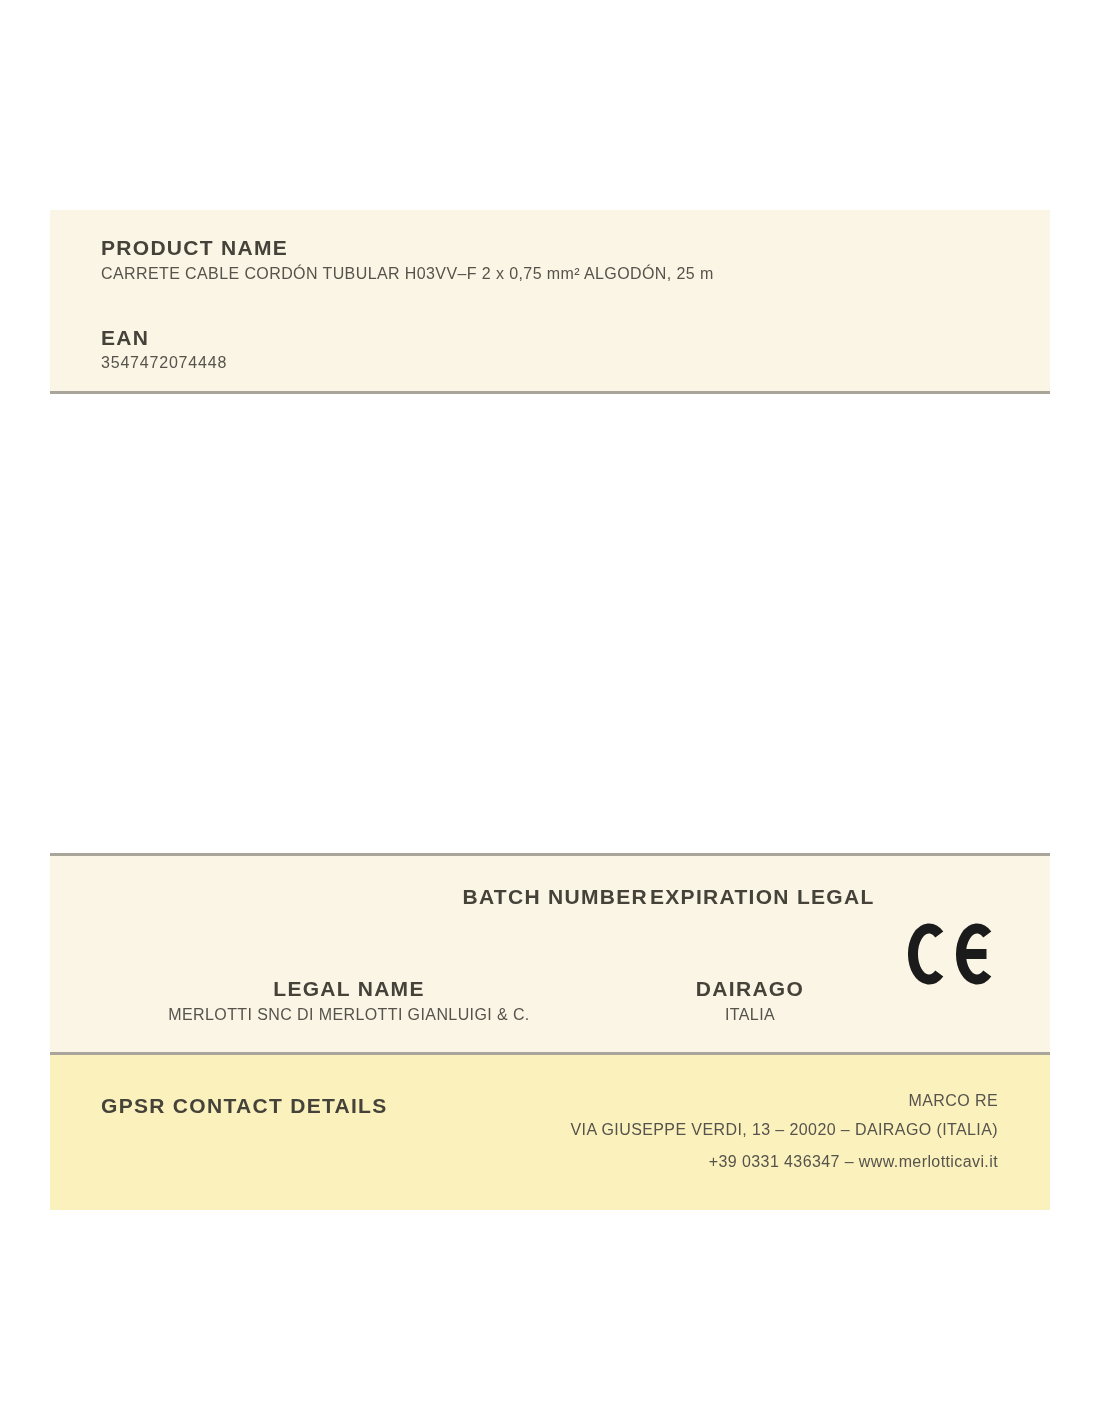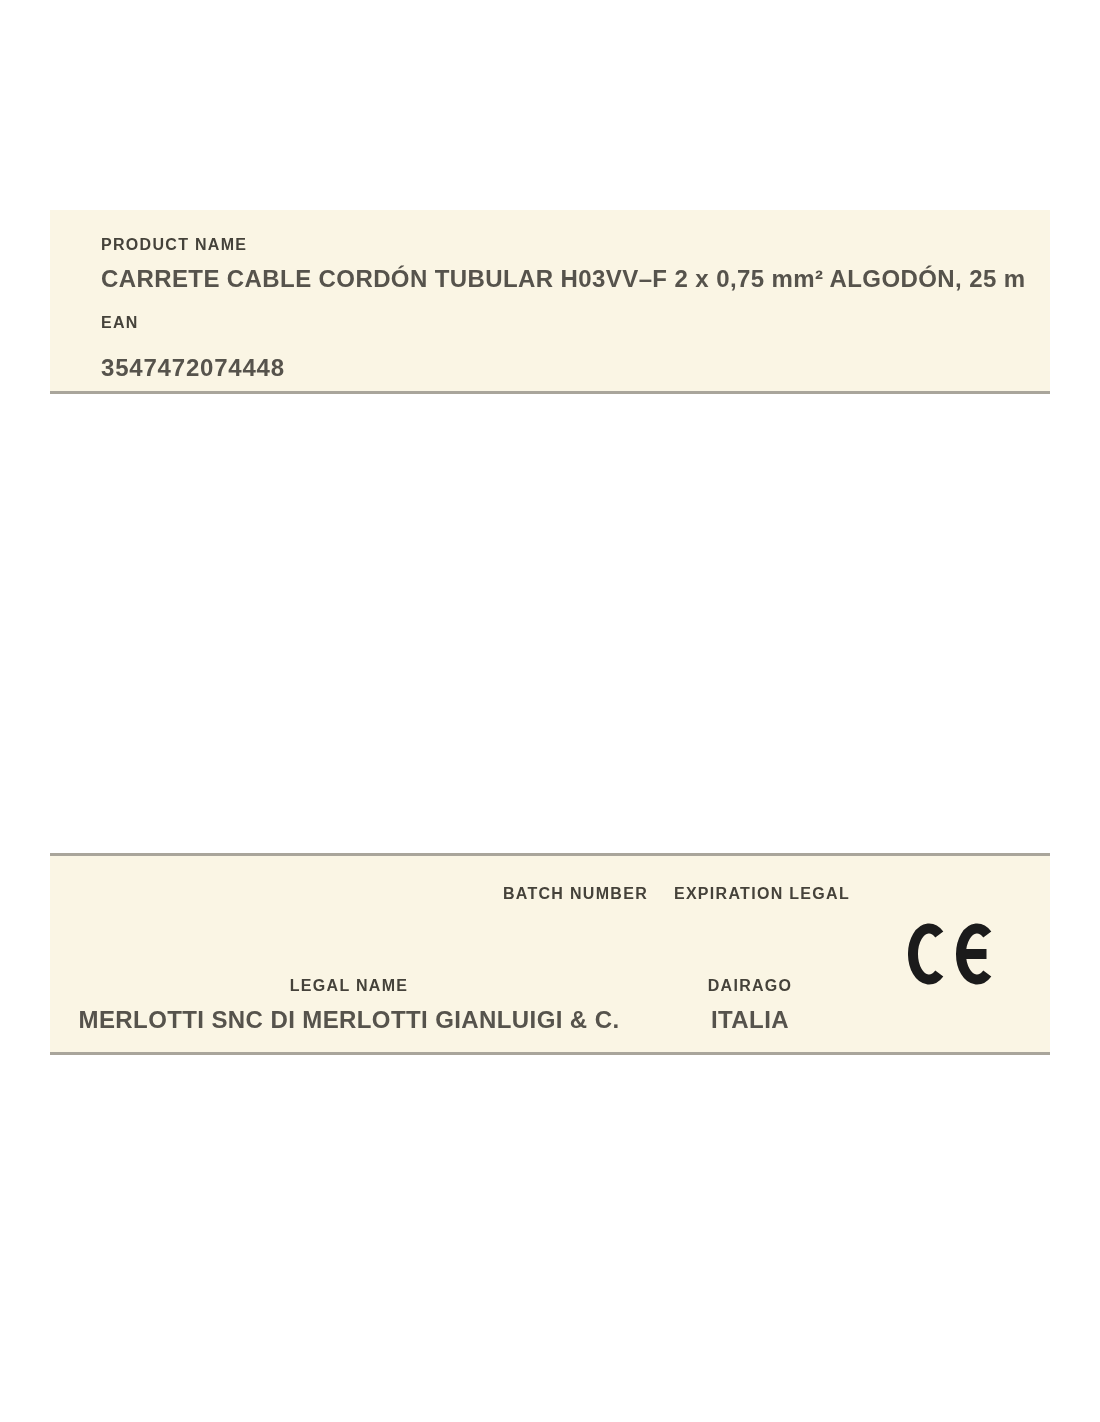--- a/index.html
+++ b/index.html
@@ -32,38 +32,38 @@
     height: 202px;
     border-top: 3px solid #a9a59b;
     border-bottom: 3px solid #a9a59b;
   }
   .panel-contact {
     top: 1055px;
     height: 155px;
     background: #fbf1bd;
   }
   .heading {
-    font-size: 16px;
+    font-size: 21px;
     font-weight: 700;
     letter-spacing: 1.3px;
     color: #45423a;
     white-space: nowrap;
   }
   .value {
-    font-size: 24px;
-    font-weight: 700;
+    font-size: 16px;
+    font-weight: 400;
     letter-spacing: 0.4px;
     color: #56534c;
     white-space: nowrap;
   }
   .abs { position: absolute; }
   
   .pp-name-label   { left: 51px; top: 26px; }
   .pp-name-value   { left: 51px; top: 55px; }
-  .pp-ean-label    { left: 51px; top: 104px; }
+  .pp-ean-label    { left: 51px; top: 116px; }
   .pp-ean-value    { left: 51px; top: 144px; letter-spacing: 0.8px; }
   
   .col1 { left: 0;   width: 598px; text-align: center; }
   .col2 { left: 600px; width: 200px; text-align: center; }
   .row-top    { top: 29px; text-align: right; }
   .row-topval { top: 58px; }
   .row-mid    { top: 121px; }
   .row-midval { top: 150px; }
   .ce-box {
     position: absolute;
@@ -113,14 +113,22 @@
 
     <div class="ce-box" role="img" aria-label="CE">
       <svg viewBox="0 0 85 62" xmlns="http://www.w3.org/2000/svg">
         <path class="ce-stroke" d="M 31.3 11.5 A 16 25.5 0 1 0 31.3 50.5"></path>
         <path class="ce-stroke" d="M 79.3 11.5 A 16 25.5 0 1 0 79.3 50.5"></path>
         <path class="ce-stroke" d="M 58 31 H 78.5"></path>
       </svg>
     </div>
   </section>
 
+  <section class="panel panel-contact">
+    <div class="abs heading cp-label">GPSR CONTACT DETAILS</div>
+    <div class="cp-right">
+      <span class="value">MARCO RE</span>
+      <span class="value cp-line2">VIA GIUSEPPE VERDI, 13 – 20020 – DAIRAGO (ITALIA)</span>
+      <span class="value cp-line3">+39 0331 436347 – www.merlotticavi.it</span>
+    </div>
+  </section>
 
 </div>
 
 </body></html>

